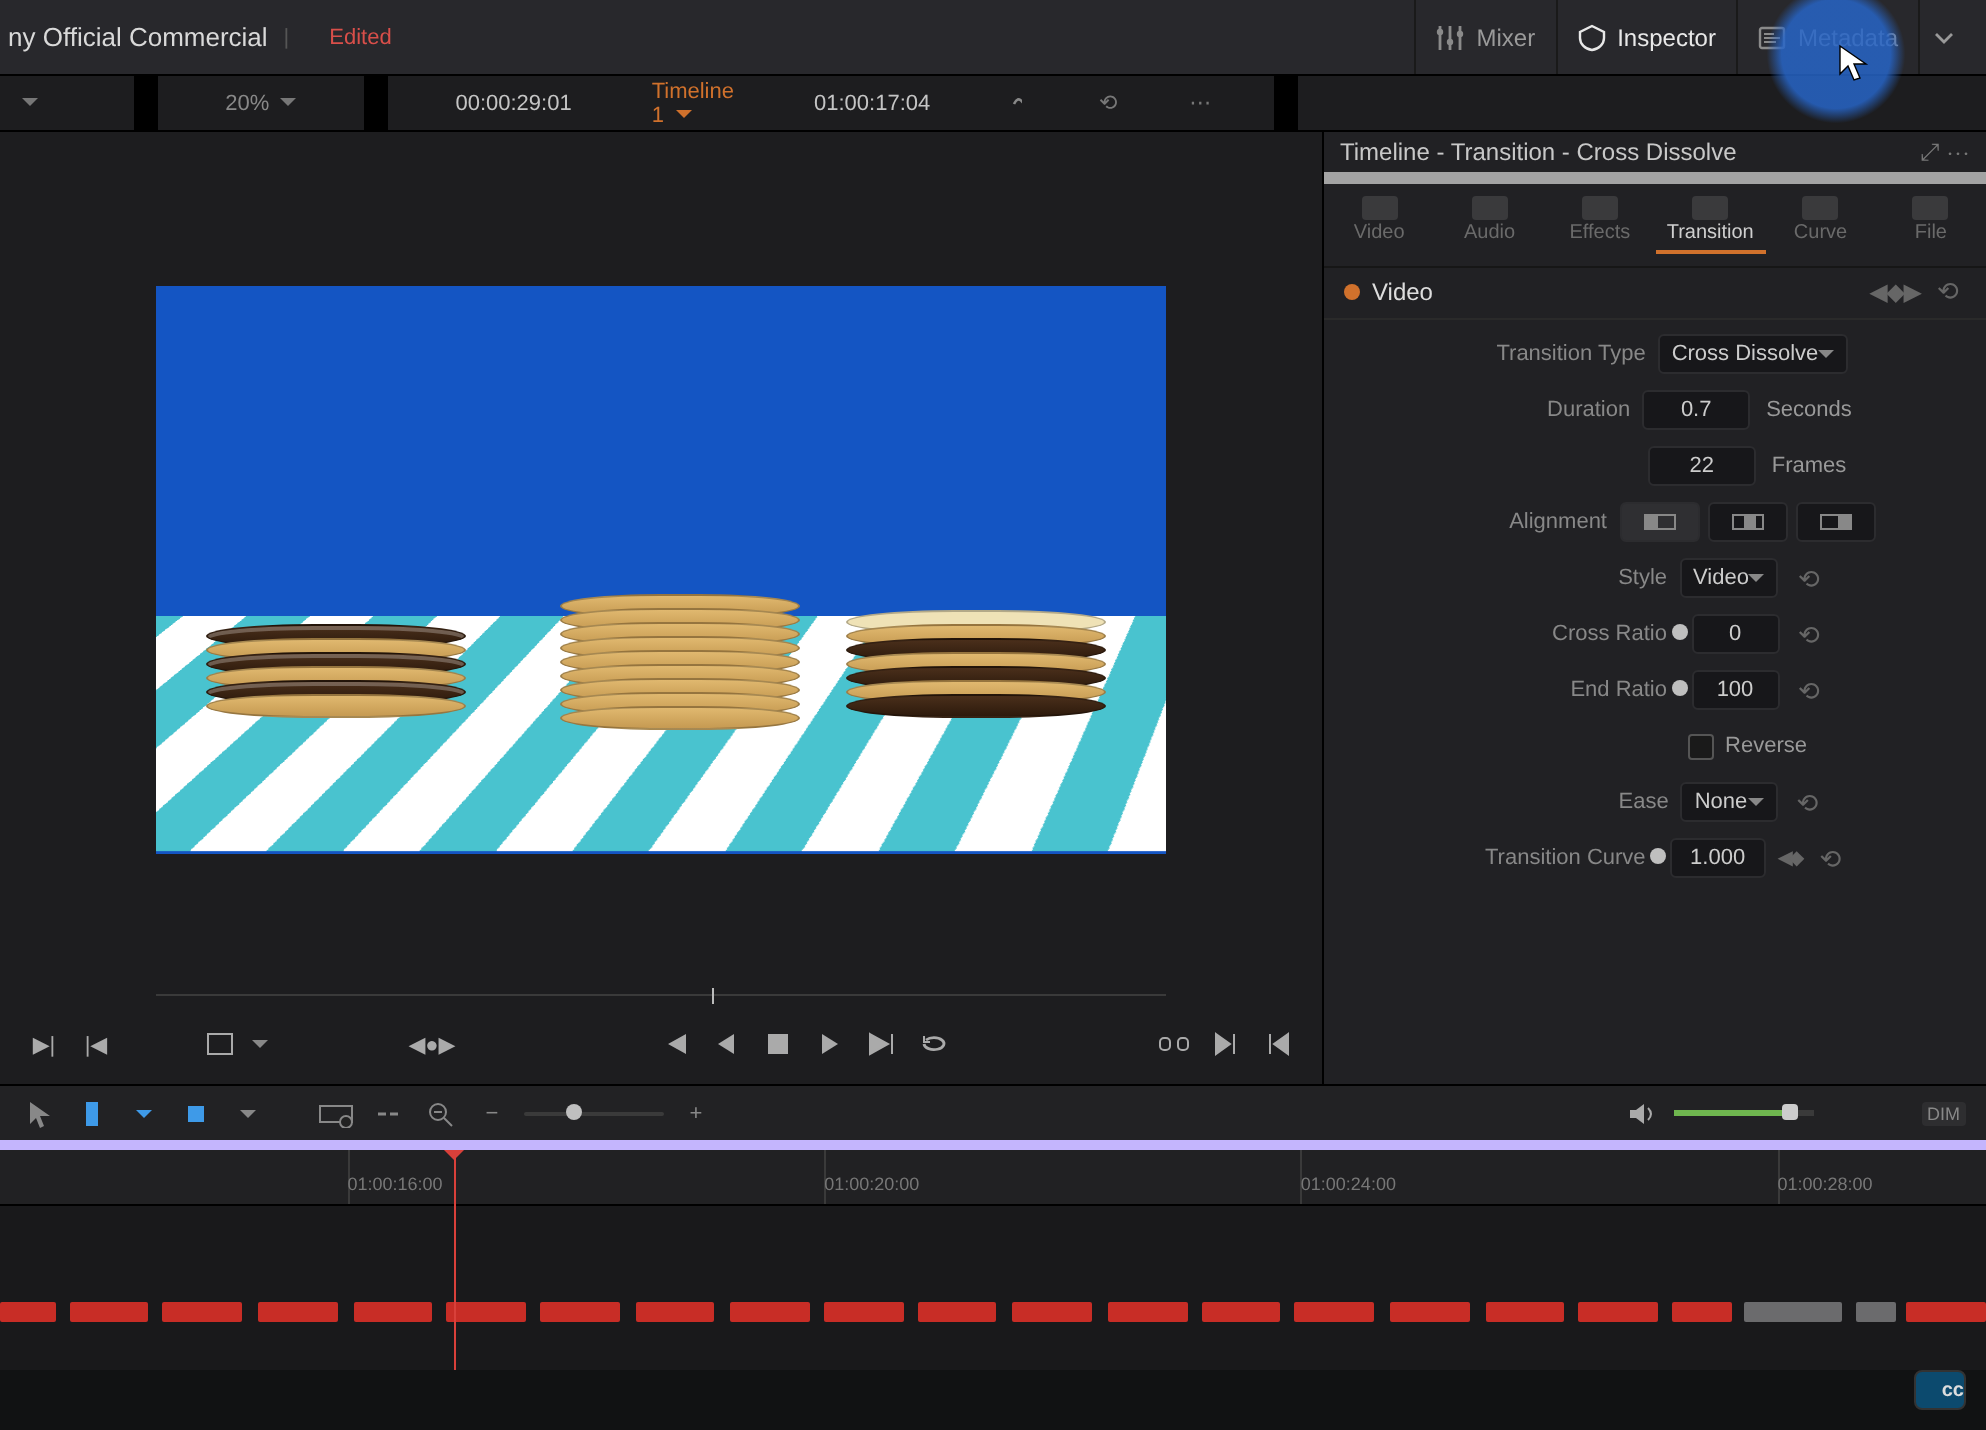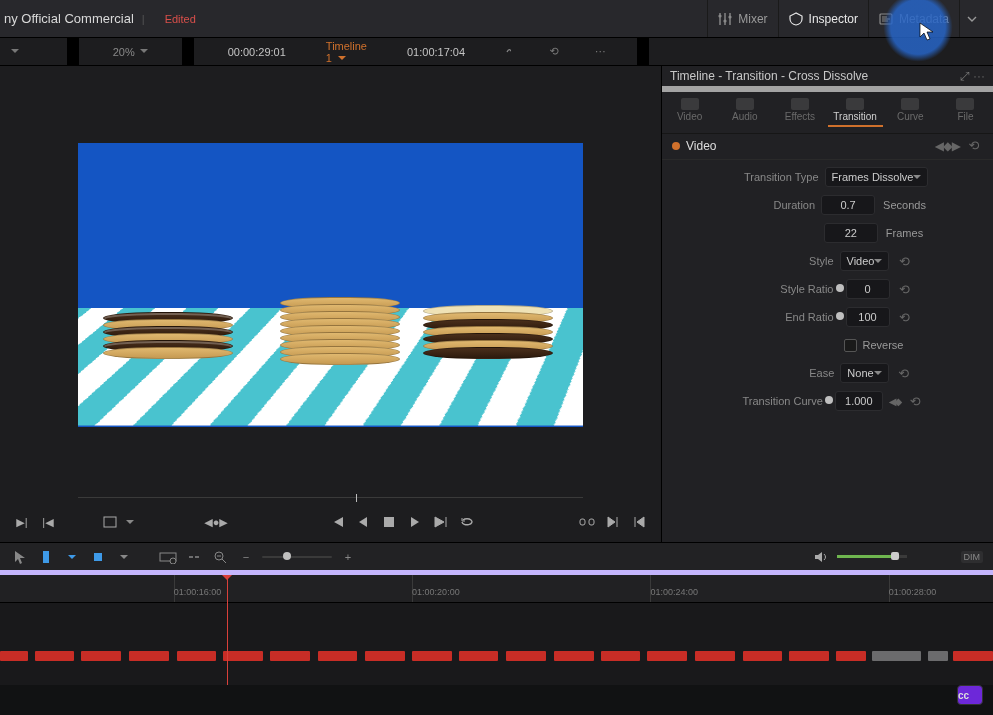--- a/index.html
+++ b/index.html
@@ -108,21 +108,21 @@
   .ruler { height: 28px; position: relative; background: #212123; border-bottom: 1px solid #000; }
   .tick { position: absolute; top: 0; bottom: 0; border-left: 1px solid #3a3a3a; }
   .tick-lbl { position: absolute; top: 12px; font-size: 9px; color: #777; }
   .playhead { position: absolute; top: 0; bottom: 0; width: 1px; background: #d9403a; z-index: 3; }
   .playhead::before { content: ""; position: absolute; top: 0; left: -5px; border: 5px solid transparent; border-top-color: #d9403a; }
   .tracks { position: relative; height: 60px; margin-top: 18px; }
   .clip { position: absolute; top: 30px; height: 10px; background: #c82d26; border-radius: 1px; }
   .clip.gray { background: #6b6b6d; }
 
   
-  .cc { position: absolute; bottom: 10px; right: 10px; background: #6d28d9; color: #ddd; width: 26px; height: 20px; border-radius: 4px; display: flex; align-items: center; justify-content: flex-start; font-size: 10px; font-weight: 600; border: 1px solid #333; z-index: 10; }
+  .cc { position: absolute; bottom: 10px; right: 10px; background: #0c4a6e; color: #ddd; width: 26px; height: 20px; border-radius: 4px; display: flex; align-items: center; justify-content: flex-end; font-size: 10px; font-weight: 600; border: 1px solid #333; z-index: 10; }
 
   svg { display: block; }
 </style>
 </head>
 <body>
 
 <div class="topbar">
   <span class="project-title">ny Official Commercial</span>
   <span style="color:#555;margin:0 8px;">|</span>
   <span class="project-state">Edited</span>
@@ -357,46 +357,61 @@
       <span class="dot"></span>
       <span class="lbl">Video</span>
       <span class="kf-ctrl">◀ ◆ ▶</span>
       <span class="reset">⟲</span>
     </div>
 
     <div class="insp-body">
       <div class="row">
         <div class="lab">Transition Type</div>
         <div class="select">
-            <span>Frames Dissolve</span>
+            <span>Cross Dissolve</span>
             <span class="chev"></span>
           </div>
       </div>
       <div class="row">
         <div class="lab">Duration</div>
         <div class="numbox">0.7</div>
         <span class="unit">Seconds</span>
         <div class="spacer"></div>
       </div>
       <div class="row">
         <div class="lab"></div>
         <div class="numbox">22</div>
         <span class="unit">Frames</span>
         <div class="spacer"></div>
       </div>
       <div class="row">
+        <div class="lab">Alignment</div>
+        <div class="seg">
+          <div class="seg-btn active">
+              <div class="seg-glyph l"></div>
+            </div>
+          <div class="seg-btn">
+              <div class="seg-glyph c"></div>
+            </div>
+          <div class="seg-btn">
+              <div class="seg-glyph r"></div>
+            </div>
+        </div>
+        <div class="spacer"></div>
+      </div>
+      <div class="row">
         <div class="lab">Style</div>
         <div class="select">
             <span>Video</span>
             <span class="chev"></span>
           </div>
         <span class="reset">⟲</span>
       </div>
       <div class="row">
-        <div class="lab">Style Ratio</div>
+        <div class="lab">Cross Ratio</div>
         <div class="slider">
             <div class="slider-track"></div>
             <div class="slider-thumb" style="left:0%;"></div>
           </div>
         <div class="numbox" style="width:44px;">0</div>
         <span class="reset">⟲</span>
       </div>
       <div class="row">
         <div class="lab">End Ratio</div>
         <div class="slider">

